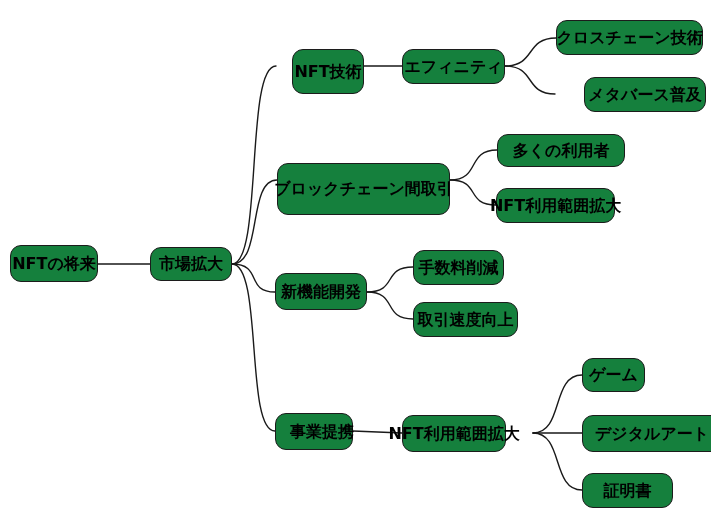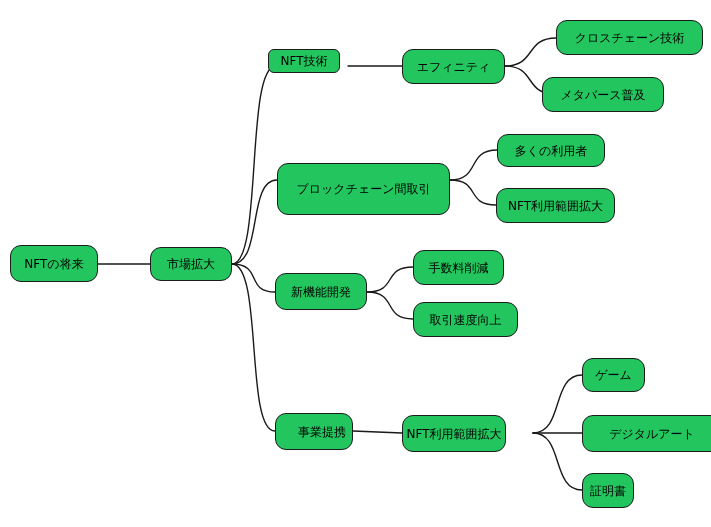--- a/index.html
+++ b/index.html
@@ -24,30 +24,31 @@
   }
   .edges path {
     fill: none;
     stroke: #1a1a1a;
     stroke-width: 1.4;
     stroke-linecap: round;
   }
   .node {
     position: absolute;
     box-sizing: border-box;
-    background: #22c55e;
+    background: #15803d;
     border: 1.6px solid #1c1c1c;
     border-radius: 11px;
     display: flex;
     align-items: center;
     justify-content: center;
-    font-size: 12px;
+    font-size: 16px;
     line-height: 1;
     color: #000000;
     white-space: nowrap;
+    font-weight: bold;
   }
 </style>
 </head>
 <body>
 
 <div class="canvas">
 
   <svg class="edges" viewBox="0 0 711 527" aria-hidden="true">
     <path d="M98 264 L150 264"></path>
     <path d="M232 264 C263 264 245 66 276 66"></path>
@@ -62,29 +63,29 @@
     <path d="M367 292 C398 292 382 267 413 267"></path>
     <path d="M367 292 C398 292 382 319 413 319"></path>
     <path d="M353 431 L402 433"></path>
     <path d="M533 433 C564 433 551 375 582 375"></path>
     <path d="M533 433 L582 433"></path>
     <path d="M533 433 C564 433 551 490 582 490"></path>
   </svg>
 
   <div class="node" style="left:10px;  top:245px; width:88px;  height:37px;">NFTの将来</div>
   <div class="node" style="left:150px; top:247px; width:82px;  height:34px;">市場拡大</div>
-  <div class="node" style="left:268px; top:49px;  width:72px;  height:24px;border-radius:6px;">NFT技術</div>
+  <div class="node" style="left:292px; top:49px;  width:72px;  height:45px;">NFT技術</div>
   <div class="node" style="left:402px; top:49px;  width:103px; height:35px;">エフィニティ</div>
   <div class="node" style="left:556px; top:20px;  width:147px; height:35px;">クロスチェーン技術</div>
-  <div class="node" style="left:542px; top:77px;  width:122px; height:35px;">メタバース普及</div>
+  <div class="node" style="left:584px; top:77px;  width:122px; height:35px;">メタバース普及</div>
   <div class="node" style="left:277px; top:163px; width:173px; height:52px;">ブロックチェーン間取引</div>
-  <div class="node" style="left:497px; top:134px; width:108px; height:33px;">多くの利用者</div>
+  <div class="node" style="left:497px; top:134px; width:128px; height:33px;">多くの利用者</div>
   <div class="node" style="left:496px; top:188px; width:119px; height:35px;">NFT利用範囲拡大</div>
   <div class="node" style="left:275px; top:273px; width:92px;  height:37px;">新機能開発</div>
   <div class="node" style="left:413px; top:250px; width:91px;  height:35px;border-radius:11px;">手数料削減</div>
   <div class="node" style="left:413px; top:302px; width:105px; height:35px;">取引速度向上</div>
   <div class="node" style="left:275px; top:413px; width:78px;  height:37px;padding-left:16px;">事業提携</div>
   <div class="node" style="left:402px; top:415px; width:104px; height:37px;">NFT利用範囲拡大</div>
   <div class="node" style="left:582px; top:358px; width:63px;  height:34px;text-align:center;">ゲーム</div>
   <div class="node" style="left:582px; top:415px; width:140px; height:37px;">デジタルアート</div>
-  <div class="node" style="left:582px; top:473px; width:52px;  height:35px;">証明書</div>
+  <div class="node" style="left:582px; top:473px; width:91px;  height:35px;">証明書</div>
 
 </div>
 
 </body></html>

